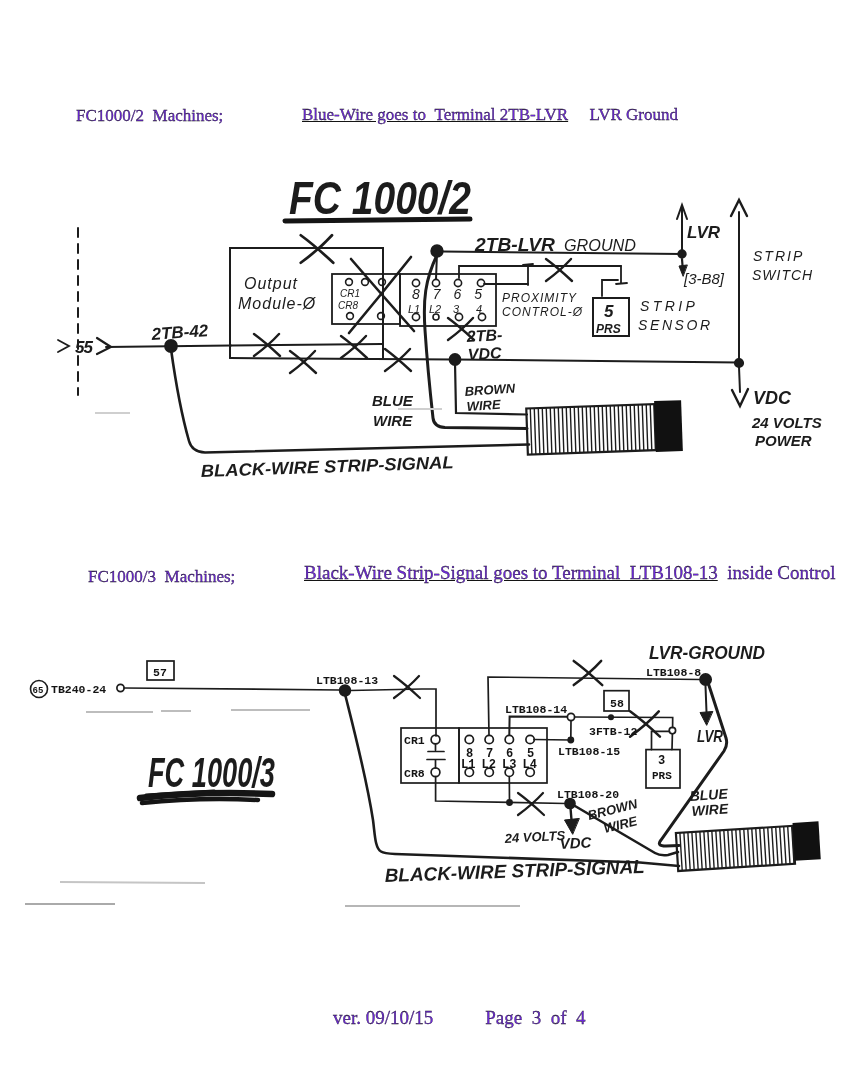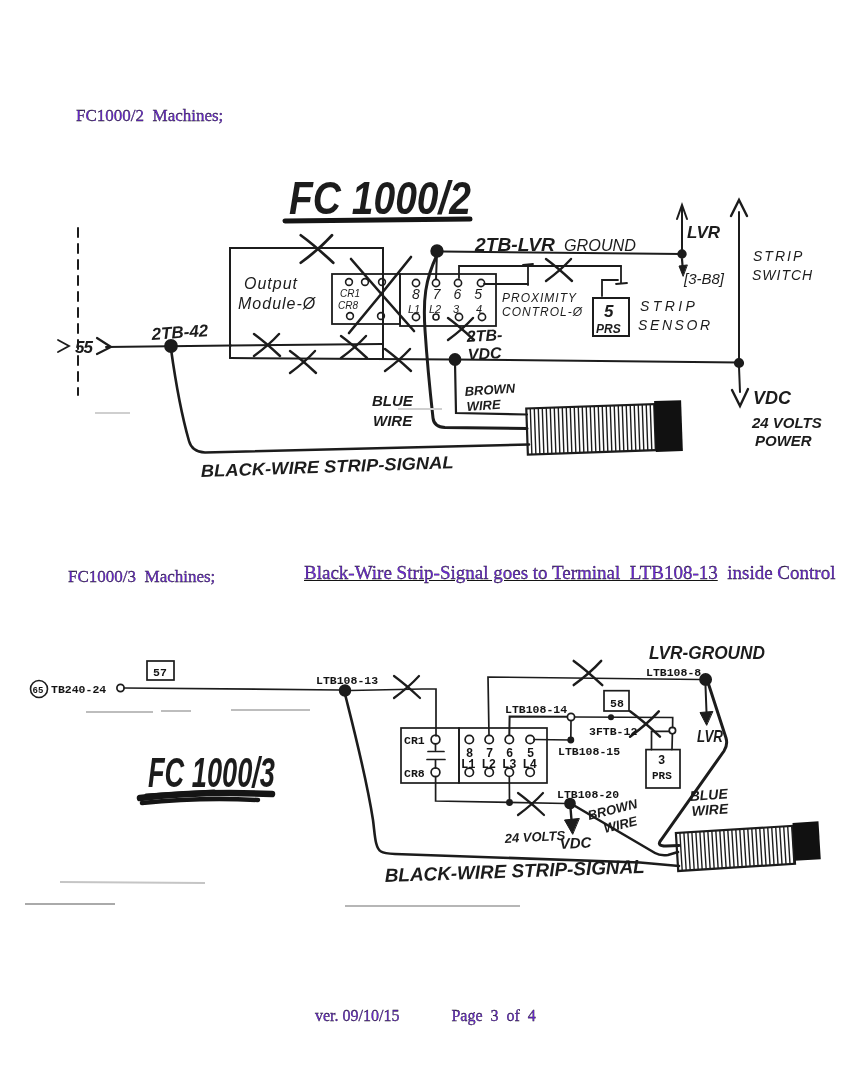--- a/index.html
+++ b/index.html
@@ -7,28 +7,29 @@
         font-family:"Liberation Serif",serif;color:#111;}
   .typed{position:absolute;font-family:Liberation Serif, serif;color:#6d28d9;white-space:nowrap;-webkit-text-stroke:0.3px #141414;}
   svg{position:absolute;left:0;top:0;}
 </style>
 </head>
 <body>
 <div id="page">
 
   <div class="typed" style="left:76px;top:106px;font-size:17px;">FC1000/2&nbsp;&nbsp;Machines;</div>
   <div class="typed" style="left:302px;top:104px;font-size:17px;line-height:21.7px;">
+    <div><u>Blue-Wire goes to&nbsp;&nbsp;Terminal 2TB-LVR</u>&nbsp;&nbsp;&nbsp;&nbsp;&nbsp;LVR Ground</div>
   </div>
 
-  <div class="typed" style="left:68px;top:567px;font-size:17px;">FC1000/3&nbsp;&nbsp;Machines;</div>
+  <div class="typed" style="left:88px;top:567px;font-size:17px;">FC1000/3&nbsp;&nbsp;Machines;</div>
   <div class="typed" style="left:304px;top:563px;font-size:19px;line-height:19.5px;">
     <div><u>Black-Wire Strip-Signal goes to Terminal&nbsp;&nbsp;LTB108-13</u>&nbsp;&nbsp;inside Control</div>
   </div>
 
-  <div class="typed" style="left:315px;top:1007px;font-size:16px;">ver. 09/10/15<span style="display:inline-block;width:52px;"></span>Page&nbsp;&nbsp;3&nbsp;&nbsp;of&nbsp;&nbsp;4</div>
+  <div class="typed" style="left:333px;top:1007px;font-size:19px;">ver. 09/10/15<span style="display:inline-block;width:52px;"></span>Page&nbsp;&nbsp;3&nbsp;&nbsp;of&nbsp;&nbsp;4</div>
 
   <svg width="855" height="1088" viewBox="0 0 855 1088">
     <defs>
       <g id="xm">
         <path d="M -13,-11 Q -2,-3 13,11" fill="none"></path>
         <path d="M 12,-11 Q 2,0 -13,11" fill="none"></path>
       </g>
     </defs>
 
     <g stroke="#1c1c1c" fill="none" stroke-width="1.8" stroke-linecap="round">

